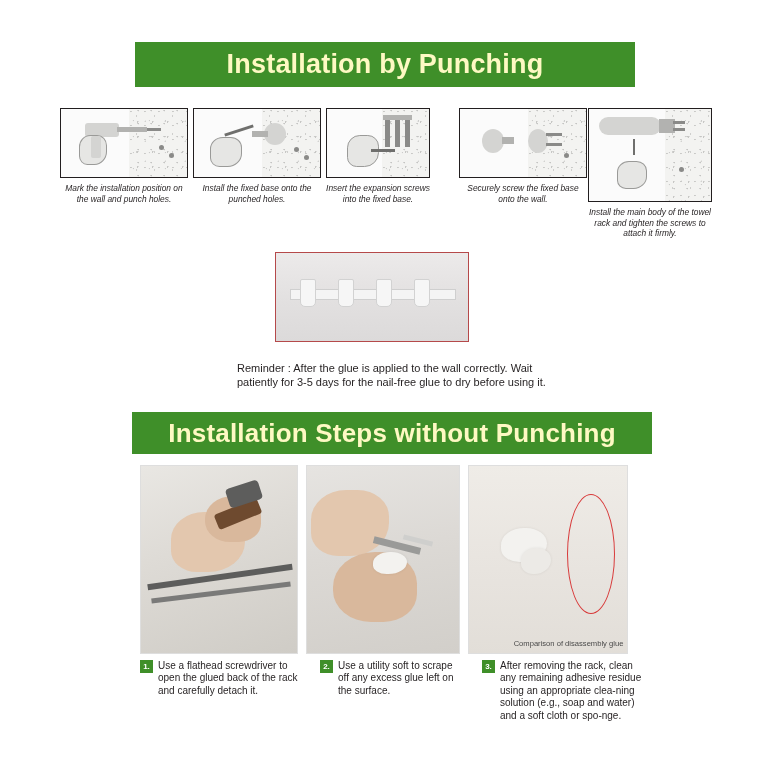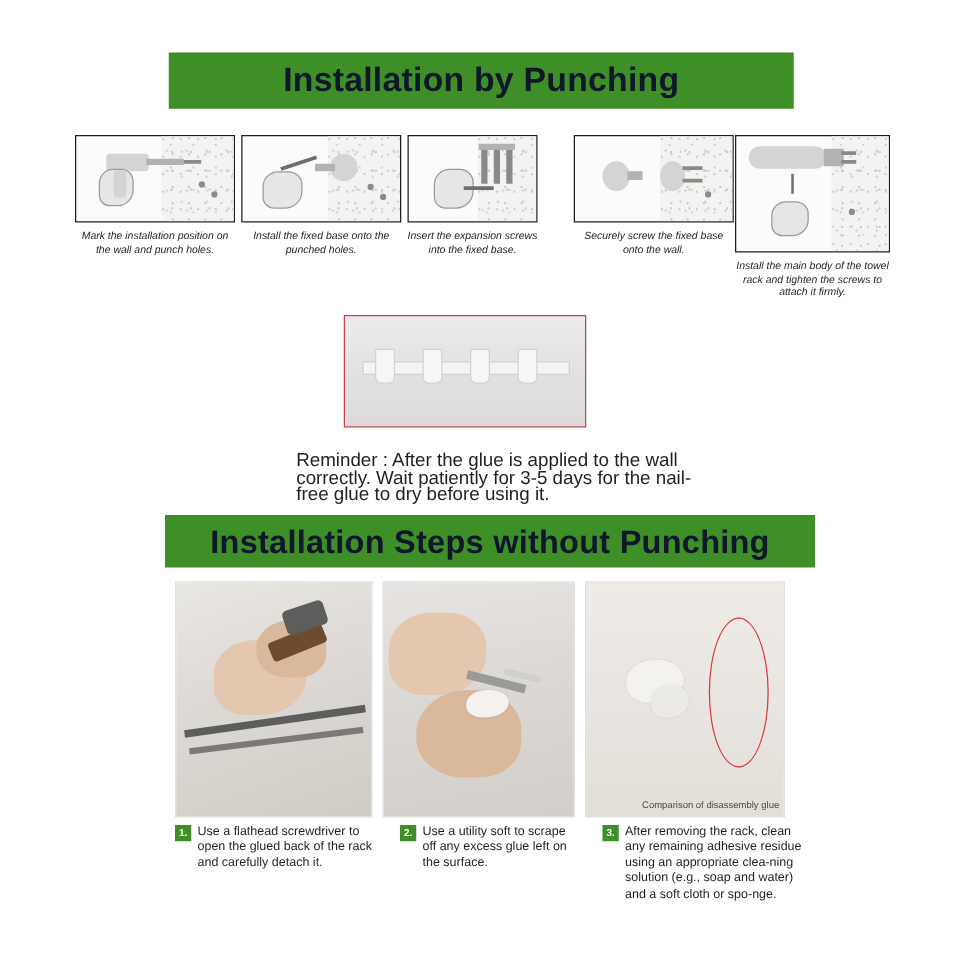--- a/index.html
+++ b/index.html
@@ -18,21 +18,21 @@
   .page {
     position: relative;
     width: 768px;
     height: 768px;
   }
 
   
   .banner {
     position: absolute;
     background: #3f8f29;
-    color: #0f172a;
+    color: #fef9c3;
     font-weight: bold;
     display: flex;
     align-items: center;
     justify-content: center;
     letter-spacing: 0.2px;
   }
   .banner-1 {
     left: 135px;
     top: 42px;
     width: 500px;
@@ -138,21 +138,21 @@
     height: 26px;
     background: #f6f6f6;
     border: 1px solid #d2d2d2;
     border-radius: 2px 2px 5px 5px;
   }
   .reminder-text {
     position: absolute;
     left: 237px;
     top: 362px;
     width: 320px;
-    font-size: 15px;
+    font-size: 11px;
     line-height: 13.6px;
     color: #231f20;
   }
 
   
   .photos-row {
     position: absolute;
     left: 140px;
     top: 465px;
     width: 486px;

